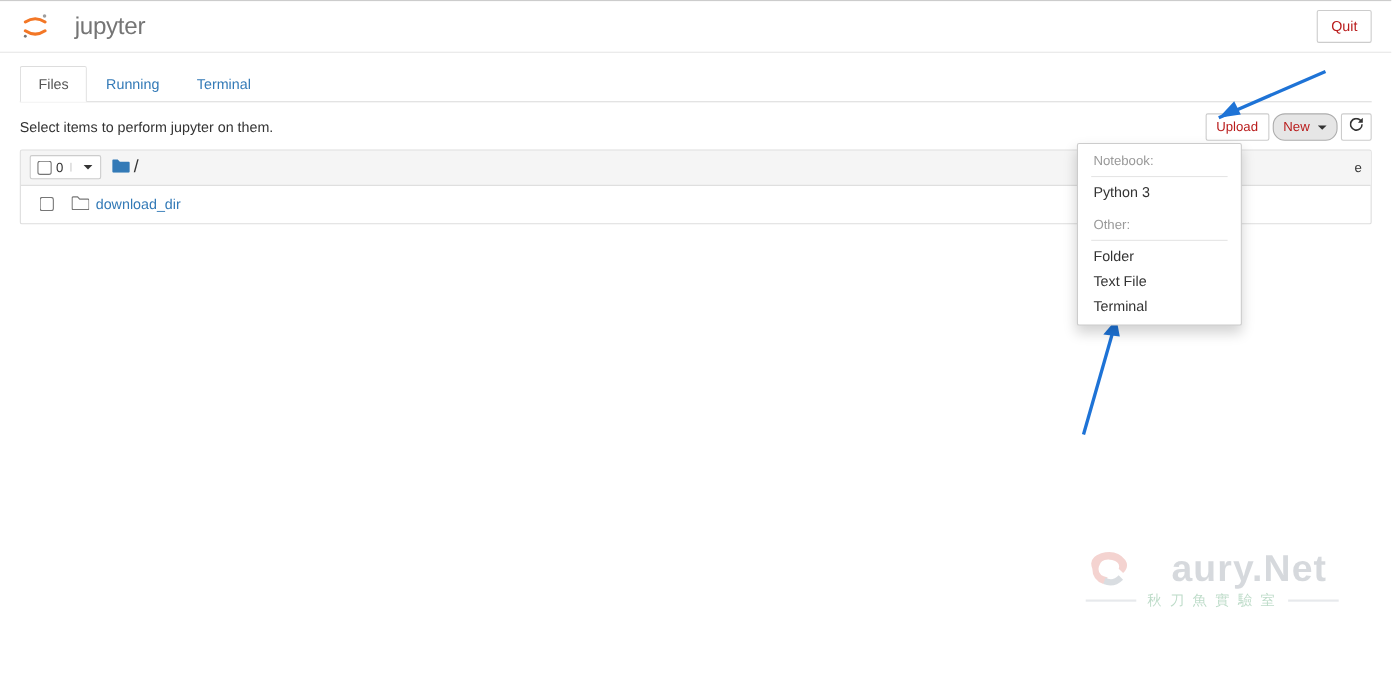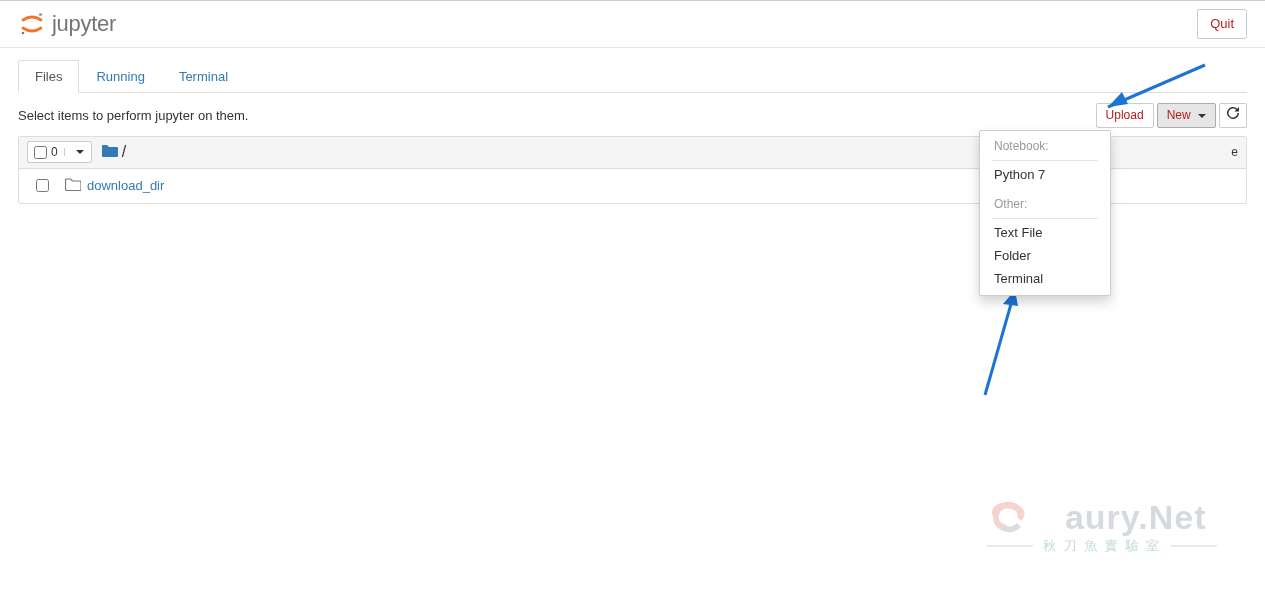--- a/index.html
+++ b/index.html
@@ -1,24 +1,24 @@
 <!DOCTYPE html>
 <html><head>
 <meta charset="utf-8">
 <style>
   * { box-sizing: border-box; margin: 0; padding: 0; }
   body { font-family: "Helvetica Neue", Helvetica, Arial, sans-serif; font-size: 13px; color: #333; background: #fff; width: 1265px; }
   
   .header { border-bottom: 1px solid #e7e7e7; padding: 8px 18px; display: flex; justify-content: space-between; align-items: center; border-top: 1px solid #ccc; }
-  .logo-wrap { display: flex; align-items: center; gap: 6px; }
+  .logo-wrap { display: flex; align-items: center; gap: 22px; }
   .logo-icon { width: 28px; height: 28px; display: inline-flex; align-items: center; justify-content: center; }
   .logo-text { font-size: 22px; color: #757575; font-weight: 400; letter-spacing: -0.3px; }
   
   .btn { display: inline-block; padding: 5px 12px; border: 1px solid #ccc; border-radius: 2px; background: #fff; font-size: 13px; color: #b91c1c; cursor: pointer; line-height: 1.4; }
-  .btn.active { background: #e6e6e6; border-color: #adadad; }
+  .btn.active { background: #e6e6e6; border-color: #adadad; border-radius: 11px; }
   
   .main { padding: 0 18px; }
   
   .tabs { border-bottom: 1px solid #ddd; margin-top: 12px; display: flex; }
   .tab { padding: 8px 16px; border: 1px solid transparent; border-bottom: none; border-radius: 2px 2px 0 0; color: #337ab7; cursor: pointer; font-size: 13px; margin-bottom: -1px; }
   .tab.active { color: #555; border-color: #ddd; border-bottom: 1px solid #fff; background: #fff; }
   
   .toolbar-row { display: flex; justify-content: space-between; align-items: center; margin: 10px 0 8px 0; }
   .hint-text { font-size: 13px; color: #333; }
   .action-buttons { display: flex; gap: 3px; align-items: center; }
@@ -42,21 +42,21 @@
   .row-check { margin-left: 9px; margin-right: 16px; }
   .row-icon { color: #777; margin-right: 6px; }
   .row-name { color: #337ab7; cursor: pointer; font-size: 13px; }
   
   input[type="checkbox"] { width: 13px; height: 13px; cursor: pointer; }
   
   .dropdown-menu {
     position: absolute;
     top: 130px;
     left: 979px;
-    width: 132px;
+    width: 150px;
     background: #fff;
     border: 1px solid #ccc;
     border-radius: 2px;
     box-shadow: 0 6px 12px rgba(0,0,0,0.175);
     padding: 5px 0;
     z-index: 100;
   }
   .dropdown-header { padding: 3px 14px; font-size: 12px; color: #999; }
   .dropdown-item { padding: 4px 14px; font-size: 13px; color: #333; cursor: pointer; }
   .dropdown-divider { height: 1px; background: #e5e5e5; margin: 4px 12px 2px; }
@@ -151,25 +151,25 @@
       </span>
       <span class="row-name">download_dir</span>
     </div>
   </div>
 
 </div>
 
 <div class="dropdown-menu">
   <div class="dropdown-header">Notebook:</div>
   <div class="dropdown-divider"></div>
-  <div class="dropdown-item">Python 7</div>
+  <div class="dropdown-item">Python 3</div>
   <div class="dropdown-header" style="margin-top:8px">Other:</div>
   <div class="dropdown-divider"></div>
+  <div class="dropdown-item">Folder</div>
   <div class="dropdown-item">Text File</div>
-  <div class="dropdown-item">Folder</div>
   <div class="dropdown-item">Terminal</div>
 </div>
 
 <svg class="arrow" style="top:62px; left:1090px;" width="120" height="55">
   <line x1="115" y1="3" x2="18" y2="45" stroke="#1e73d6" stroke-width="3"></line>
   <polygon points="18,45 32,30 38,42" fill="#1e73d6"></polygon>
 </svg>
 <svg class="arrow" style="top:280px; left:970px;" width="70" height="120">
   <line x1="15" y1="115" x2="45" y2="10" stroke="#1e73d6" stroke-width="3"></line>
   <polygon points="45,10 33,24 48,26" fill="#1e73d6"></polygon>

